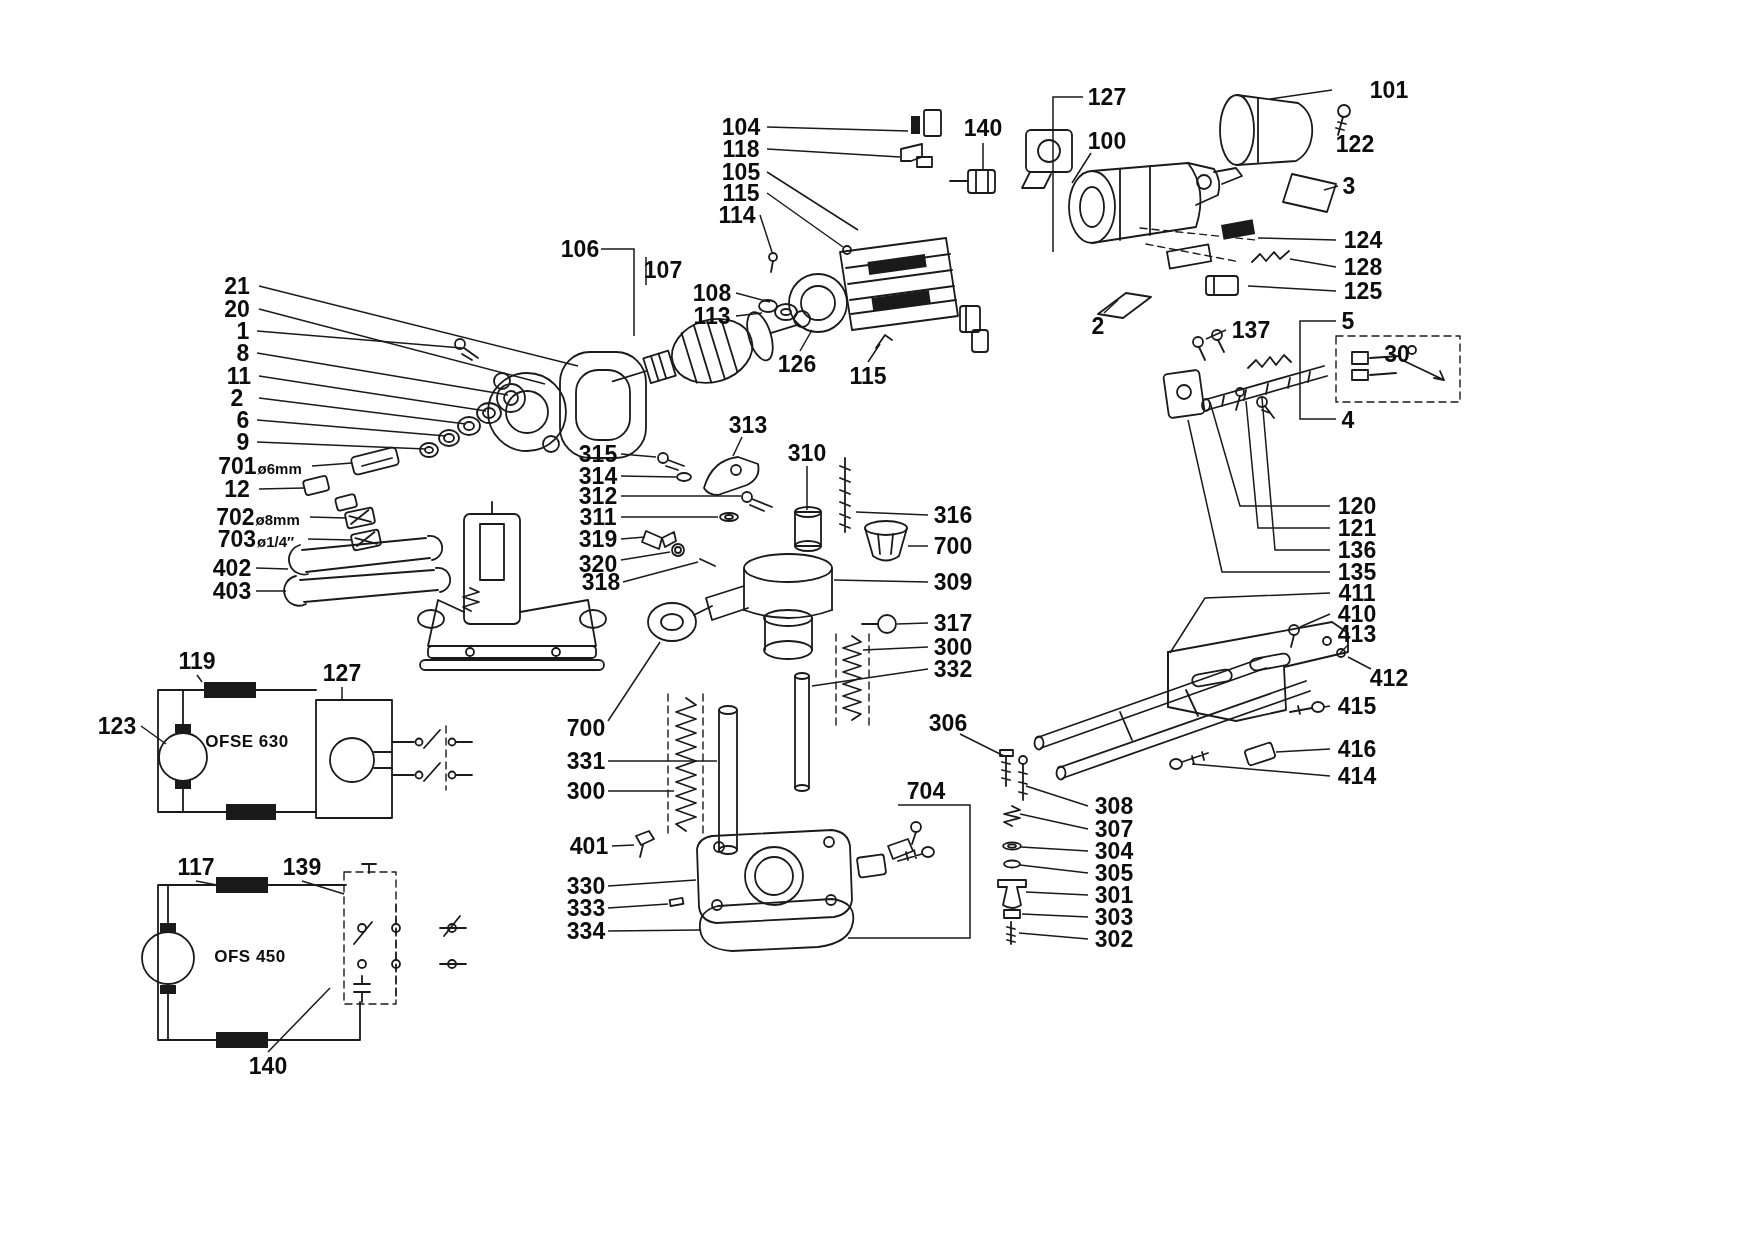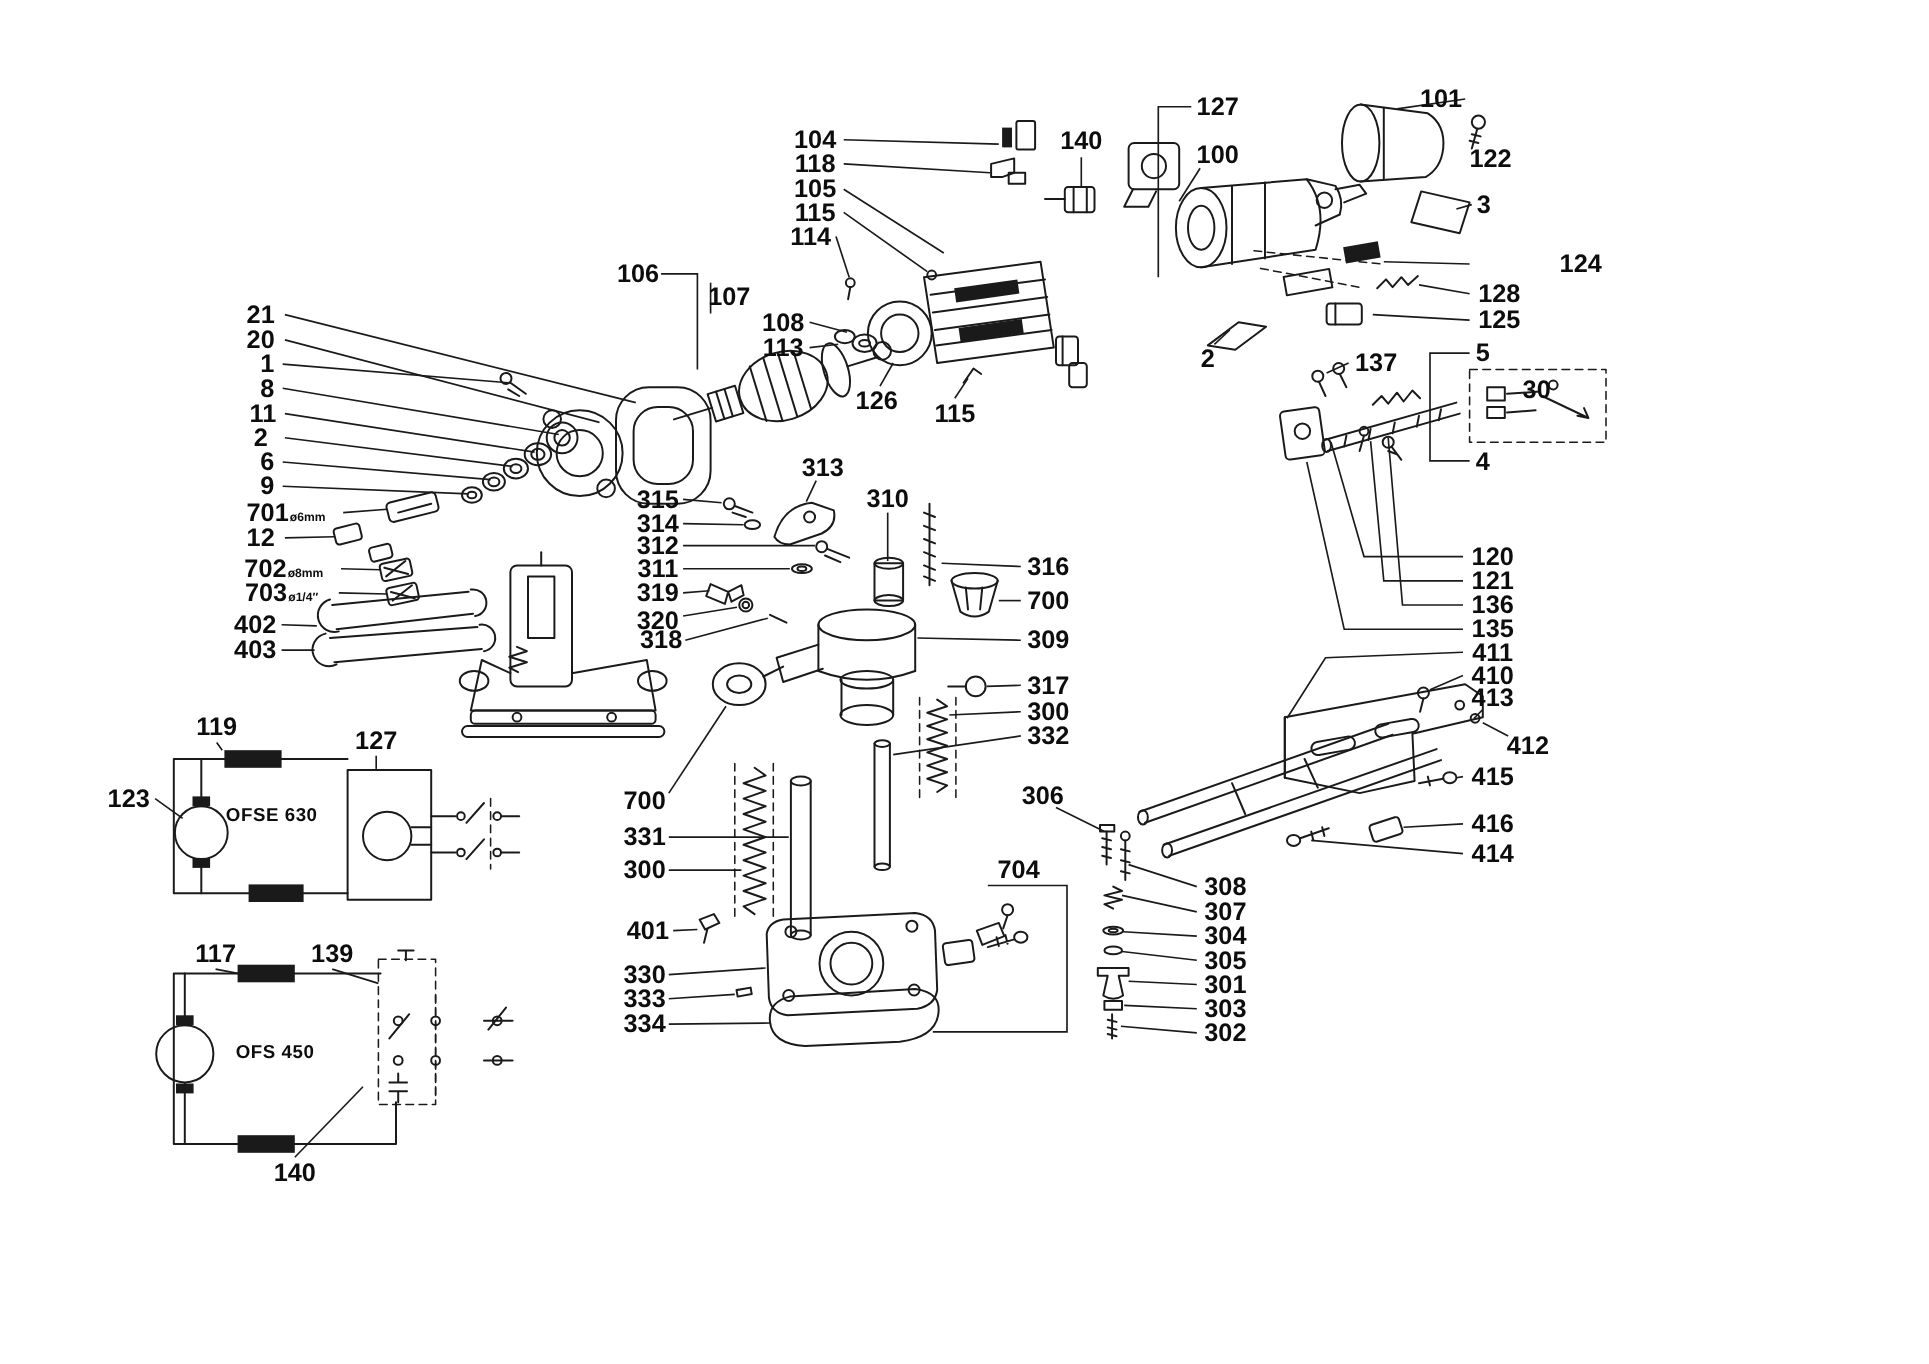--- a/index.html
+++ b/index.html
@@ -5,21 +5,21 @@
   html,body{margin:0;padding:0;background:#fff}
   .stage{position:relative;width:1754px;height:1240px;background:#ffffff;overflow:hidden;
          font-family:"Liberation Sans",sans-serif}
   #diagram-svg{position:absolute;left:0;top:0}
   #art, #art *{stroke:#1a1a1a;stroke-width:1.8;fill:none;stroke-linecap:round;stroke-linejoin:round}
   #art .dash{stroke-dasharray:7 5;stroke-width:1.4}
   #leader-lines polyline{fill:none;stroke:#1a1a1a;stroke-width:1.5}
   #callout-layer{position:absolute;left:0;top:0;width:100%;height:100%}
   .callout{position:absolute;transform:translate(-50%,-50%);
            font-weight:bold;font-size:23px;color:#0d0d0d;white-space:nowrap;line-height:1}
-  .callout .suffix{font-size:11px;margin-left:1px}
+  .callout .suffix{font-size:15px;margin-left:1px}
   .callout.model{font-size:17px;letter-spacing:.5px}
 </style>
 </head>
 <body>
 
 <div class="stage">
   <svg id="diagram-svg" width="1754" height="1240" viewBox="0 0 1754 1240">
 
     <g id="art">
 
@@ -479,24 +479,24 @@
 
   <div id="callout-layer">
       <div class="callout" style="left: 741px; top: 127px;"><span>104</span></div>
       <div class="callout" style="left: 741px; top: 149px;"><span>118</span></div>
       <div class="callout" style="left: 741px; top: 172px;"><span>105</span></div>
       <div class="callout" style="left: 741px; top: 193px;"><span>115</span></div>
       <div class="callout" style="left: 737px; top: 215px;"><span>114</span></div>
       <div class="callout" style="left: 983px; top: 128px;"><span>140</span></div>
       <div class="callout" style="left: 1107px; top: 97px;"><span>127</span></div>
       <div class="callout" style="left: 1107px; top: 141px;"><span>100</span></div>
-      <div class="callout" style="left: 1310px; top: 90px; text-align: center;"><span>101</span></div>
+      <div class="callout" style="left: 1389px; top: 90px; text-align: center;"><span>101</span></div>
       <div class="callout" style="left: 1355px; top: 144px;"><span>122</span></div>
       <div class="callout" style="left: 1349px; top: 186px;"><span>3</span></div>
-      <div class="callout" style="left: 1437px; top: 240px;"><span>124</span></div>
+      <div class="callout" style="left: 1363px; top: 240px;"><span>124</span></div>
       <div class="callout" style="left: 1363px; top: 267px;"><span>128</span></div>
       <div class="callout" style="left: 1363px; top: 291px;"><span>125</span></div>
       <div class="callout" style="left: 1098px; top: 326px;"><span>2</span></div>
       <div class="callout" style="left: 1251px; top: 330px;"><span>137</span></div>
       <div class="callout" style="left: 1348px; top: 321px;"><span>5</span></div>
       <div class="callout" style="left: 1397px; top: 354px;"><span>30</span></div>
       <div class="callout" style="left: 1348px; top: 420px;"><span>4</span></div>
       <div class="callout" style="left: 580px; top: 249px;"><span>106</span></div>
       <div class="callout" style="left: 663px; top: 270px;"><span>107</span></div>
       <div class="callout" style="left: 712px; top: 293px;"><span>108</span></div>

